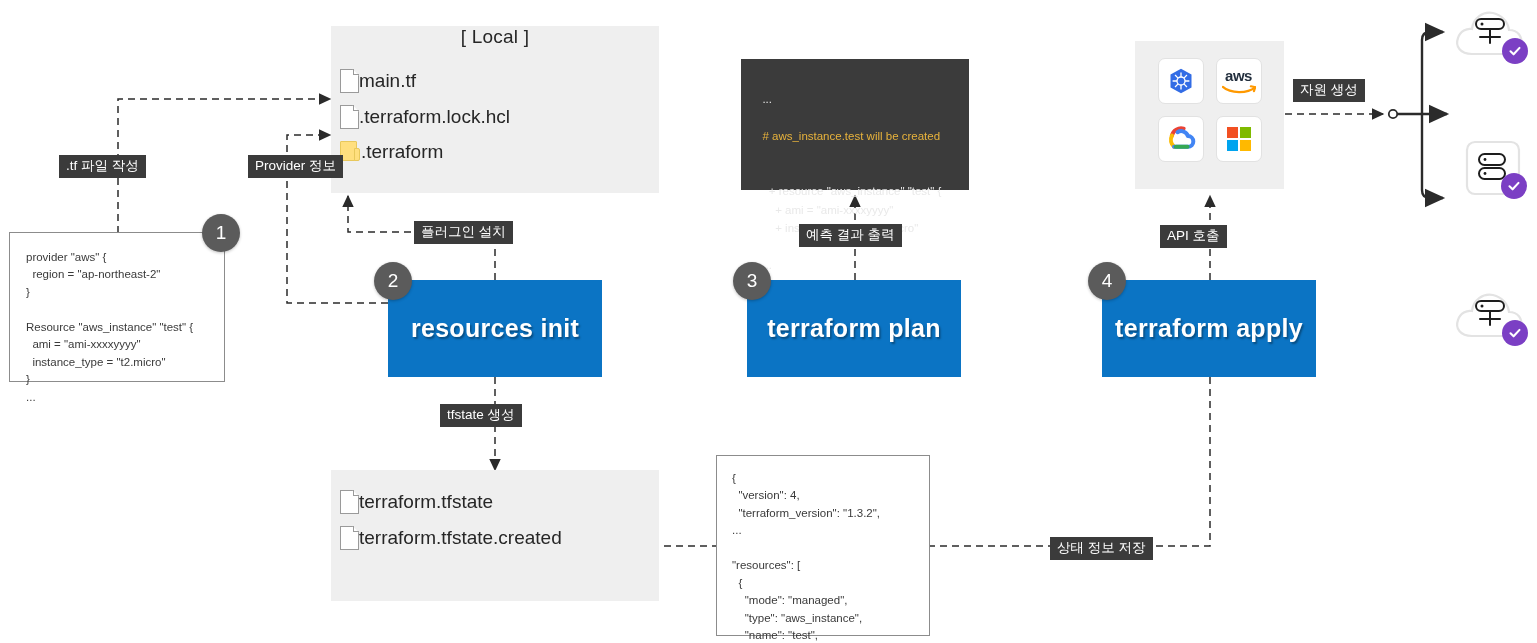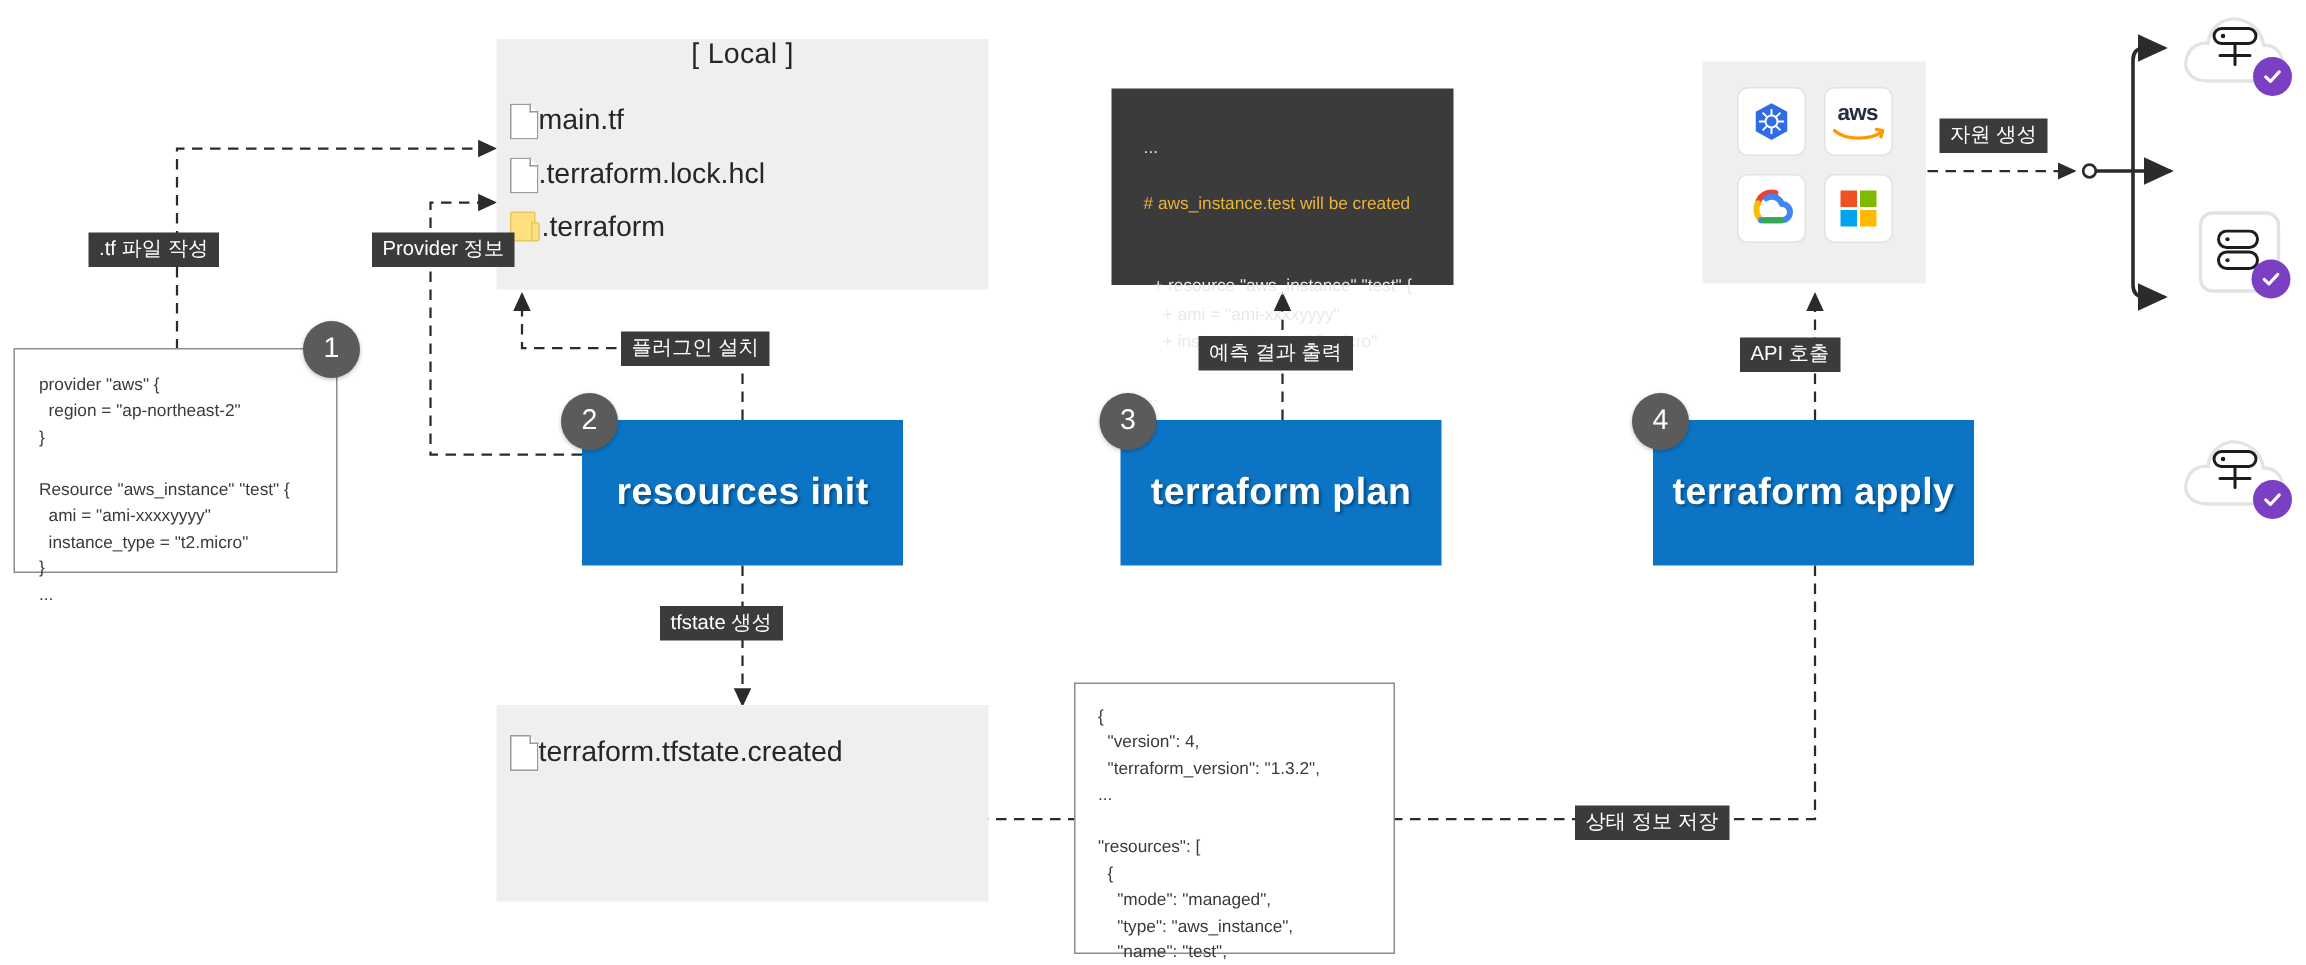--- a/index.html
+++ b/index.html
@@ -115,20 +115,24 @@
     </div>
     <div class="file-row">
       <span class="ic-folder"></span>
       <span class="file-name">.terraform</span>
     </div>
   </div>
 </div>
 
 <div class="abs panel" style="left:331px;top:470px;width:328px;height:131px;">
   <div style="margin-top:20px;padding-left:9px;">
+    <div class="file-row" style="margin-bottom:12px;">
+      <span class="ic-file"></span>
+      <span class="file-name">terraform.tfstate</span>
+    </div>
     <div class="file-row">
       <span class="ic-file"></span>
       <span class="file-name">terraform.tfstate.created</span>
     </div>
   </div>
 </div>
 
 <div class="abs codebox" style="left:9px;top:232px;width:216px;height:150px;padding:16px 0 0 16px;">provider "aws" {
   region = "ap-northeast-2"
 }

